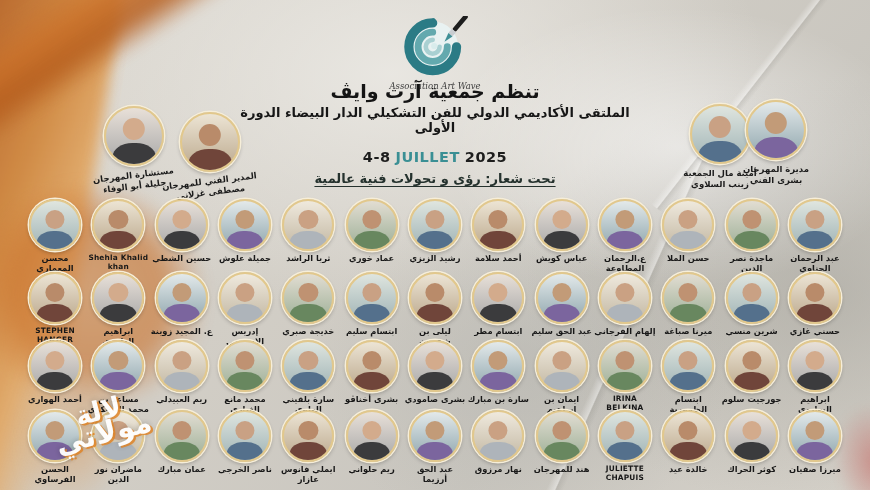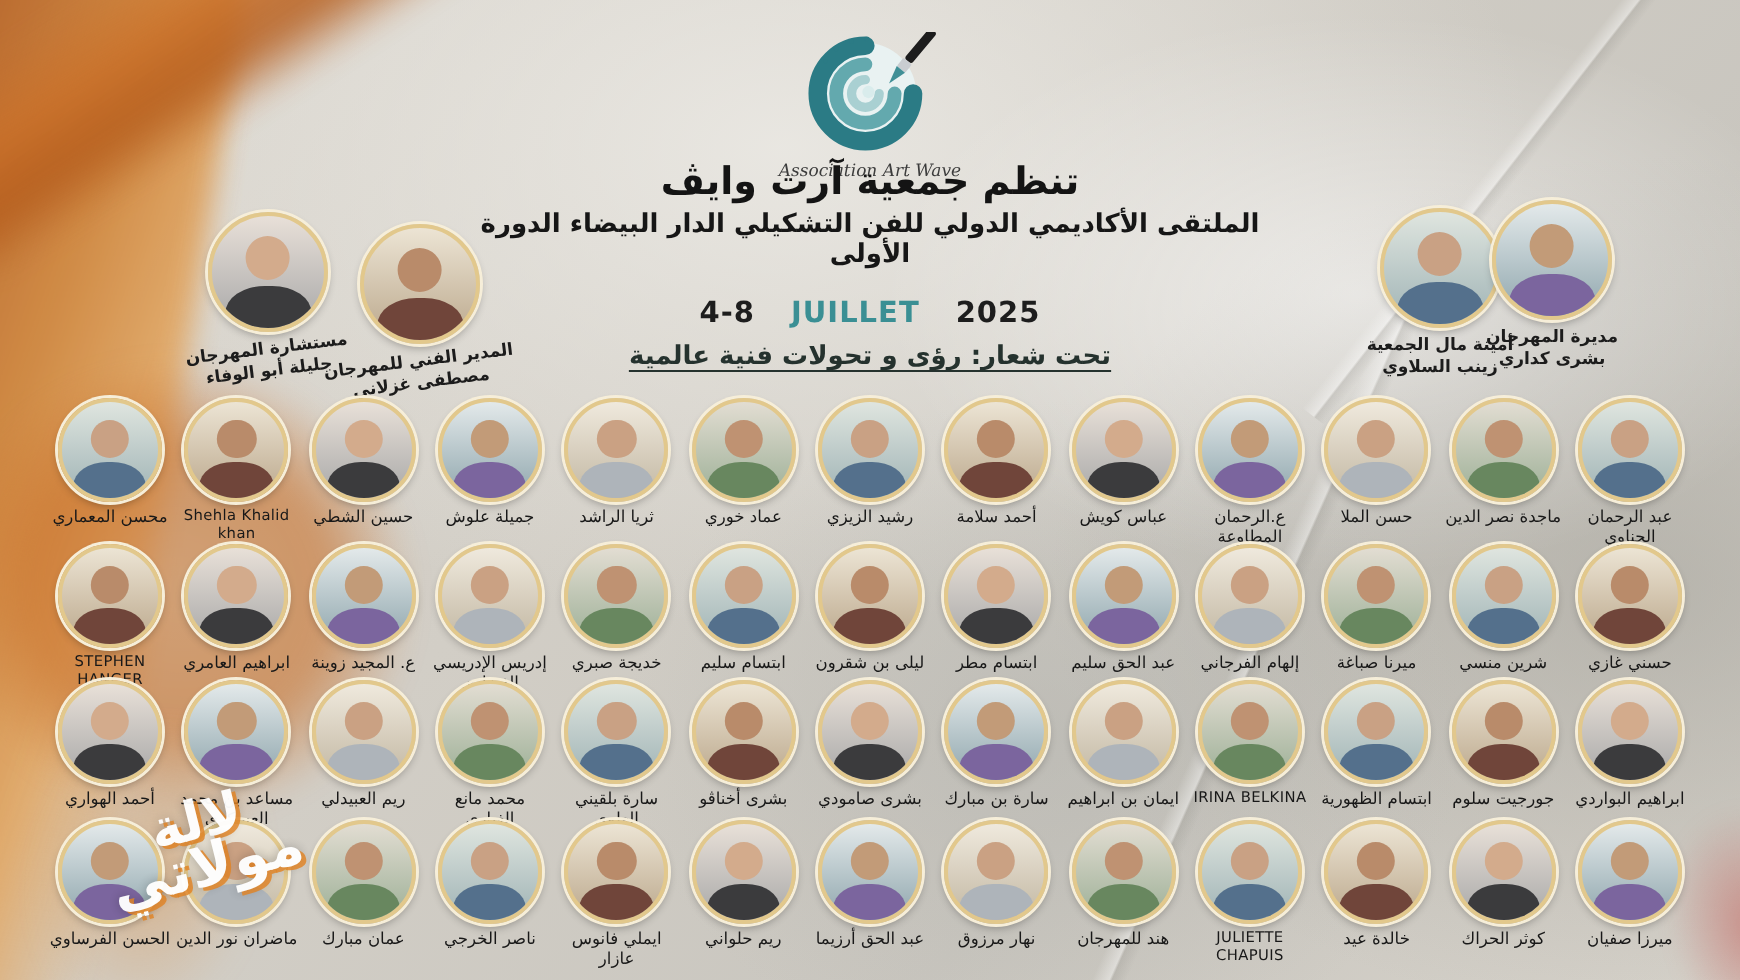--- a/index.html
+++ b/index.html
@@ -30,21 +30,21 @@
   .crease.c1{left:600px;top:140px;width:16px;height:460px;transform:rotate(24deg);}
   .crease.c2{left:742px;top:-60px;width:14px;height:300px;transform:rotate(38deg);}
 
   
   .hdr{position:absolute;left:228px;top:16px;width:414px;text-align:center;}
   .logo-wrap{height:60px;}
   .logo-script{font-family:"DejaVu Serif",serif;font-style:italic;font-size:8.5px;color:#3c3c3c;margin-top:1px;}
   .org-line{direction:rtl;font-size:19px;font-weight:bold;color:#141414;margin-top:4px;}
   .title-line{direction:rtl;font-size:13px;font-weight:bold;color:#161616;margin-top:3px;letter-spacing:0;}
   .date-line{direction:ltr;font-size:14.5px;font-weight:bold;color:#1d1d1d;margin-top:14px;letter-spacing:.5px;}
-  .date-line .month{color:#3a8f94;margin:0 18px;}
+  .date-line .month{color:#3a8f94;margin:0 5px;}
   .slogan-line{direction:rtl;font-size:13px;font-weight:bold;color:#25322e;margin-top:6px;
     text-decoration:underline;text-underline-offset:3px;}
 
   
   .avatar{position:relative;display:block;border-radius:50%;overflow:hidden;
     border:2px solid #e2c88c;box-shadow:0 0 0 1.5px #f6eed9,0 2px 4px rgba(0,0,0,.3);
     background:#cfc9bd;margin:0 auto;}
   .ph-head,.ph-body{position:absolute;left:50%;}
   .ph-head{top:18%;width:40%;height:40%;transform:translateX(-50%);border-radius:50%;}
   .ph-body{top:62%;width:76%;height:52%;transform:translateX(-50%);border-radius:46% 46% 0 0;}
@@ -58,21 +58,21 @@
   
   .official{position:absolute;width:96px;text-align:center;margin:0;}
   .official .avatar{width:56px;height:56px;}
   .official figcaption{direction:rtl;font-size:8.5px;font-weight:bold;color:#1c1c1c;line-height:1.25;margin-top:4px;}
   .official.tilt figcaption{transform:rotate(-7deg);}
 
   
   .prow{position:absolute;left:24px;width:822px;display:flex;justify-content:space-between;}
   .prow .cell{width:62px;margin:0;text-align:center;}
   .prow .avatar{width:48px;height:48px;}
-  .prow figcaption{direction:rtl;font-size:8.3px;font-weight:normal;color:#181818;line-height:1.15;margin-top:3px;}
+  .prow figcaption{direction:rtl;font-size:8.3px;font-weight:bold;color:#181818;line-height:1.15;margin-top:3px;}
   .prow figcaption.latin{direction:ltr;font-size:7.4px;letter-spacing:.2px;}
   .r1{top:199px;} .r2{top:272px;} .r3{top:340px;} .r4{top:410px;}
 
   
   .watermark{position:absolute;left:52px;top:398px;transform:rotate(-14deg);
     color:#ffffff;font-weight:bold;line-height:.95;text-align:center;opacity:.96;pointer-events:none;}
   .watermark .w1{font-size:27px;text-shadow:2px 2px 0 rgba(225,130,35,.85),0 0 6px rgba(0,0,0,.25);}
   .watermark .w2{font-size:29px;margin-top:-4px;text-shadow:2px 2px 0 rgba(225,130,35,.85),0 0 6px rgba(0,0,0,.25);}
 </style>
 </head>
@@ -147,21 +147,21 @@
       <div>زينب السلاوي</div>
     </figcaption>
   </figure>
   <figure class="official" style="left:728px;top:100px;">
     <span class="avatar ph3">
         <span class="ph-head"></span>
         <span class="ph-body"></span>
       </span>
     <figcaption>
       <div>مديرة المهرجان</div>
-      <div>بشرى كداري</div>
+      <div>بشرى الفني</div>
     </figcaption>
   </figure>
 
   <div class="prow r1">
       <figure class="cell">
         <span class="avatar ph0">
           <span class="ph-head"></span>
           <span class="ph-body"></span>
         </span>
         <figcaption>محسن المعماري</figcaption>

